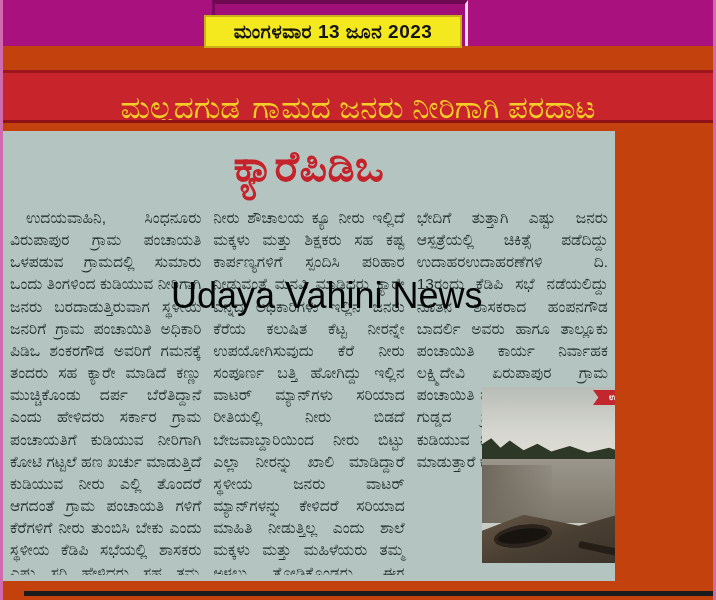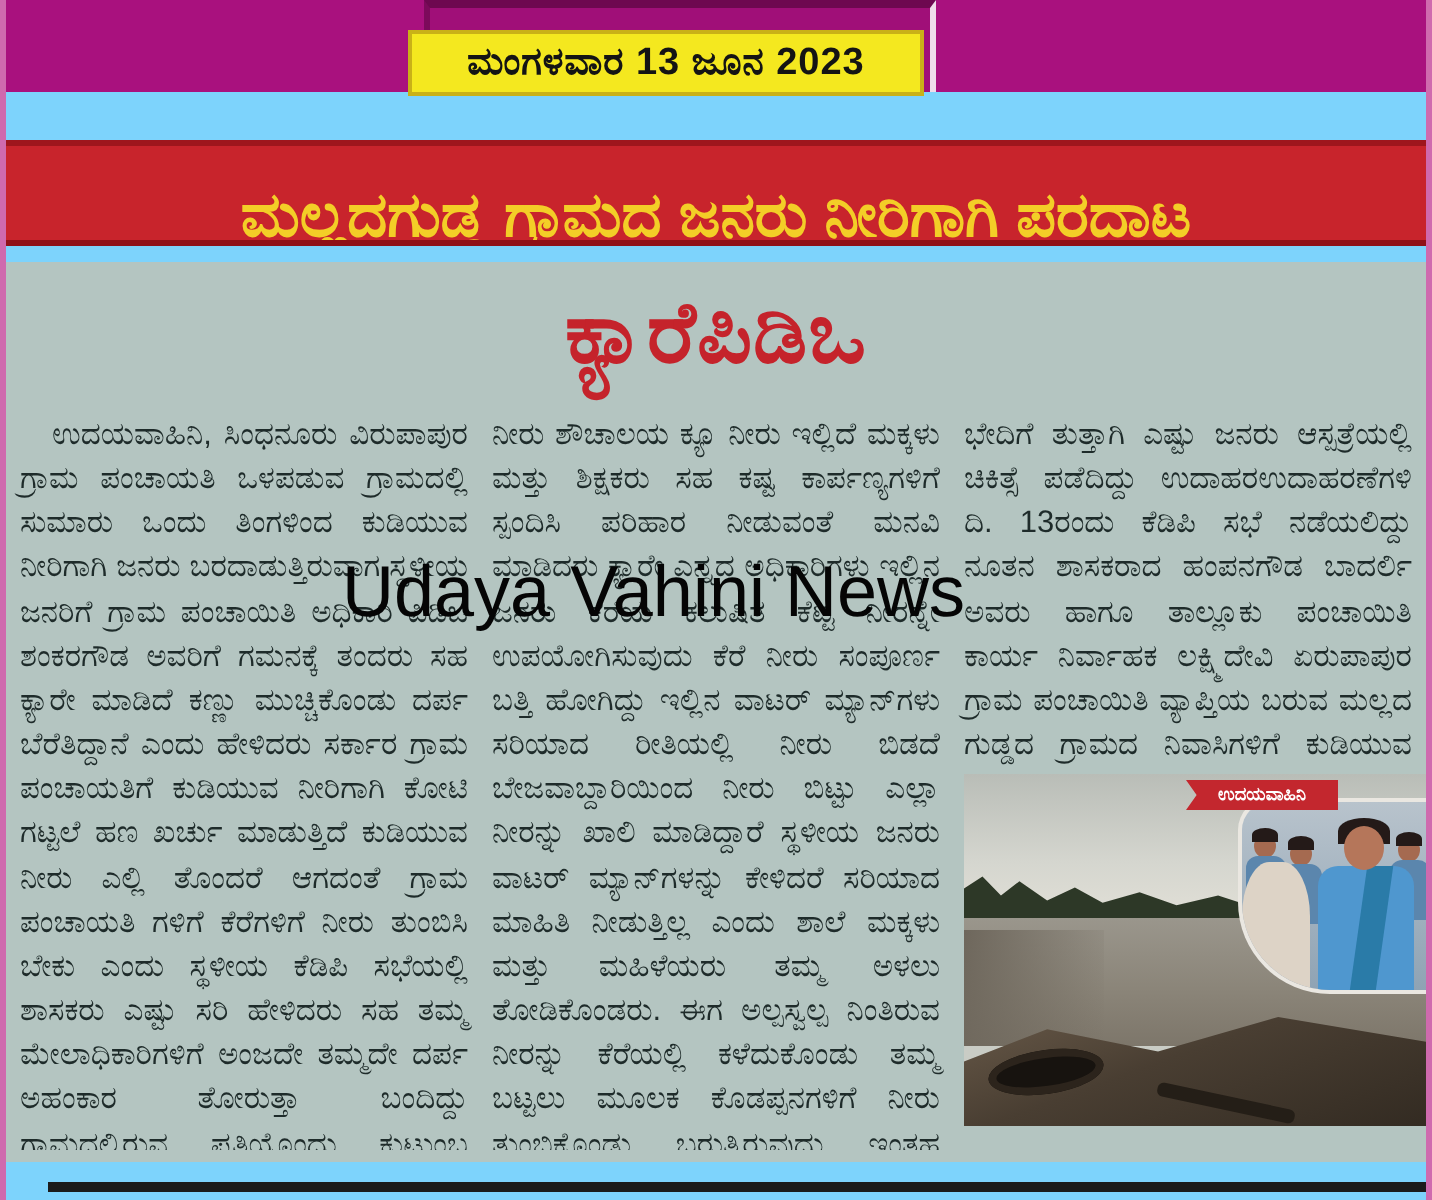--- a/index.html
+++ b/index.html
@@ -1,19 +1,19 @@
 <!DOCTYPE html>
 <html><head>
 <meta charset="utf-8">
 <style>
   * { margin:0; padding:0; box-sizing:border-box; }
   html,body { background:#ffffff; }
   .page {
     position:relative; width:716px; height:600px; overflow:hidden;
-    background:#7dd3fc; font-family:"Liberation Sans", sans-serif;
+    background:#c2410c; font-family:"Liberation Sans", sans-serif;
   }
   
   .edge { position:absolute; top:0; width:3px; height:600px; background:#cf6aae; z-index:9; }
   .edge.left{ left:0; } .edge.right{ right:0; }
 
   
   .top-bar { position:absolute; left:0; top:0; width:716px; height:46px; background:#a9117e; }
   .masthead-center-block {
     position:absolute; left:212px; top:0; width:256px; height:46px;
     background:#a00f78; border-left:3px solid #7c0a5b; border-right:3px solid #f0dcea;
@@ -27,26 +27,26 @@
     z-index:2;
   }
 
   
   .headline-banner {
     position:absolute; left:0; top:70px; width:716px; height:53px;
     background:#c8242c; border-top:3px solid #9e161d; border-bottom:3px solid #8f1118;
     display:flex; align-items:center; justify-content:center; overflow:hidden;
   }
   .headline-banner span {
-    color:#f3ce27; font-weight:bold; font-size:31px; white-space:nowrap; letter-spacing:0;margin-top:22px;
+    color:#f3ce27; font-weight:normal; font-size:31px; white-space:nowrap; letter-spacing:0;margin-top:22px;
   }
 
   
   .content {
-    position:absolute; left:3px; top:131px; width:710px; height:450px;
+    position:absolute; left:3px; top:131px; width:612px; height:450px;
     background:#b4c5c1; overflow:hidden;
   }
   .subheadline {
     height:72px; display:flex; align-items:center; justify-content:center;
     font-weight:800; font-size:43px; white-space:nowrap; overflow:hidden; letter-spacing:.5px;
   }
   .subheadline .red{ color:#c5232b; }
   .subheadline .blk{ color:#141414; }
 
   .columns {

